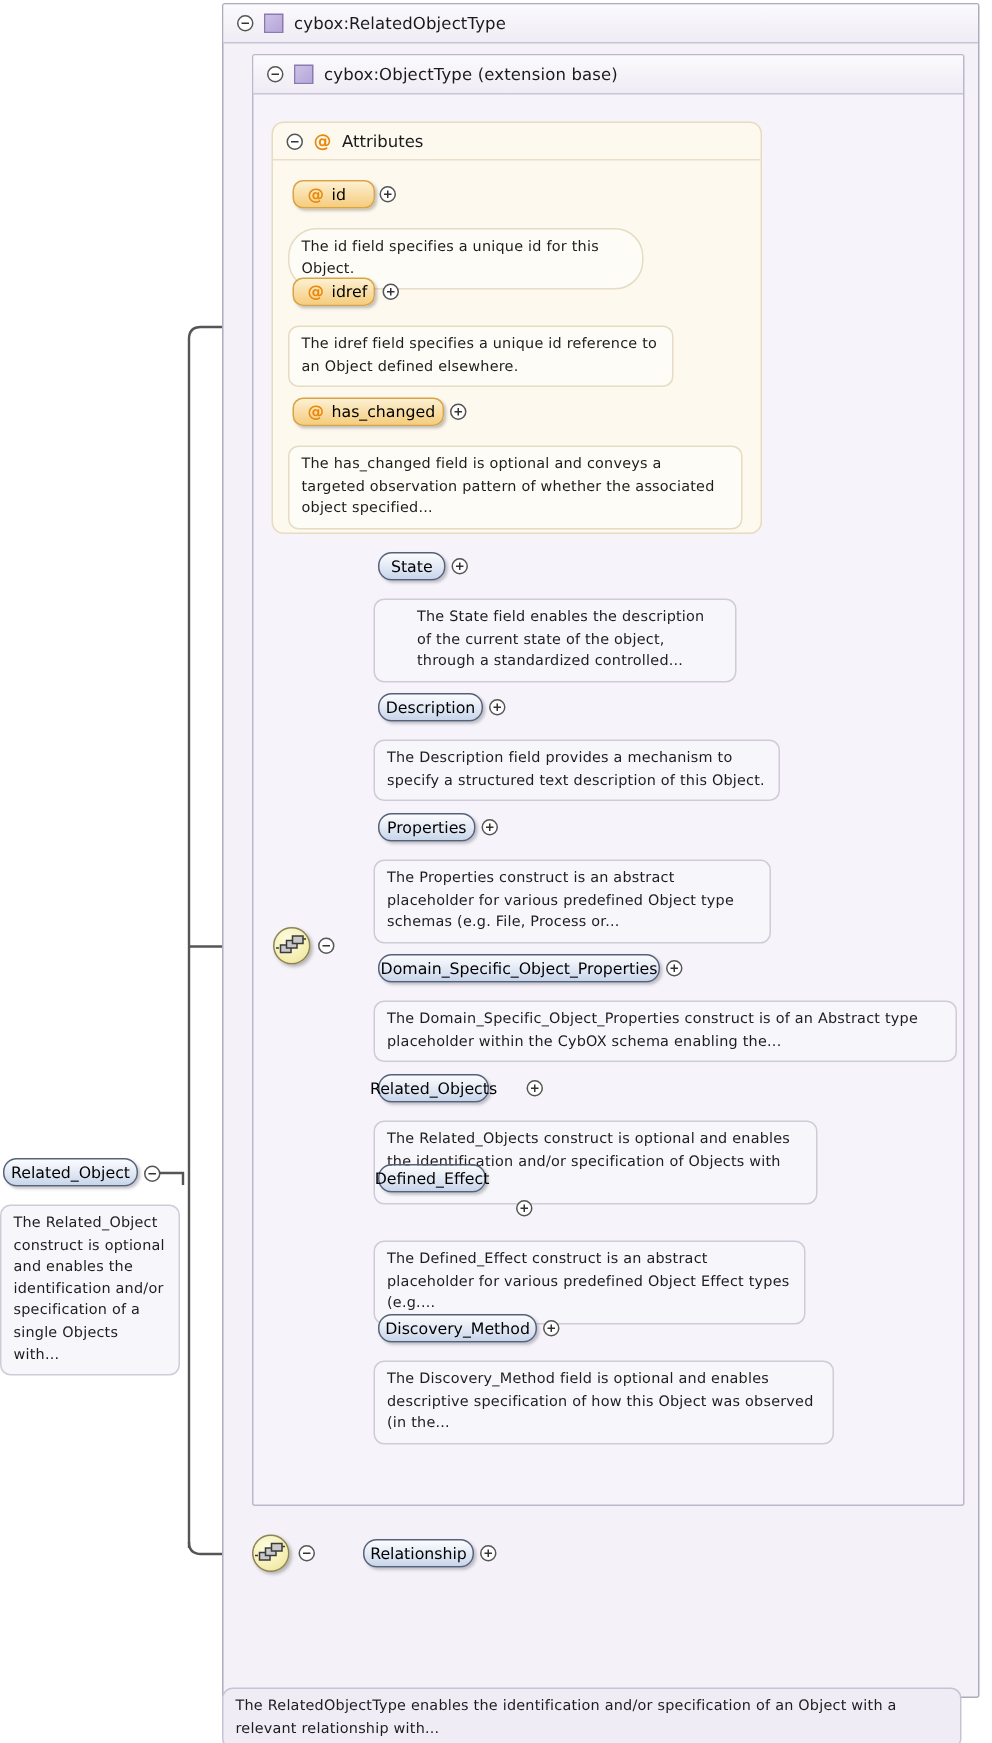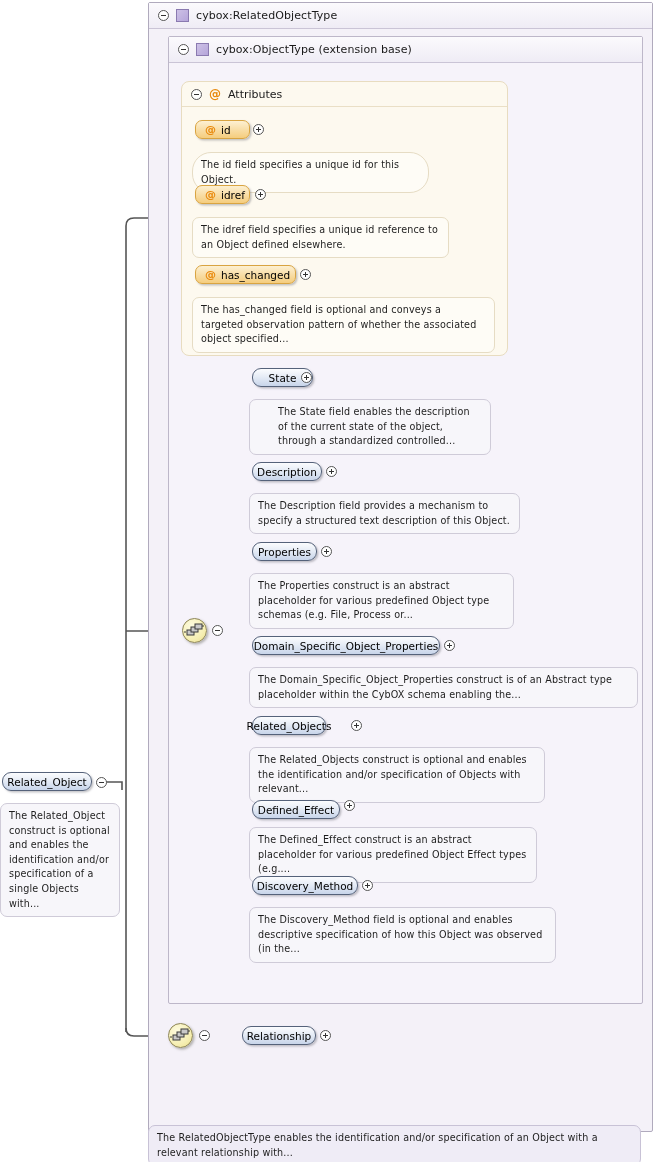--- a/index.html
+++ b/index.html
@@ -247,21 +247,21 @@
     <svg width="23" height="23" viewBox="0 0 23 23">
       <rect x="4" y="11" width="7" height="5" fill="#c9c9c9" stroke="#3a3a3a" stroke-width="1"></rect>
       <rect x="8" y="8" width="7" height="5" fill="#c9c9c9" stroke="#3a3a3a" stroke-width="1"></rect>
       <rect x="12" y="5" width="7" height="5" fill="#c9c9c9" stroke="#3a3a3a" stroke-width="1"></rect>
       <path d="M 3 13 L 1 13" stroke="#3a3a3a" stroke-width="1"></path>
       <path d="M 19 7 L 21 7" stroke="#3a3a3a" stroke-width="1"></path>
     </svg>
   </div>
   <span class="toggle abs" style="left:212px; top:625px;"></span>
 
-  <div class="node" style="left:252px; top:368px; width:61px;">
+  <div class="node" style="left:252px; top:368px; width:45px;">
     <span>State</span>
   </div>
   <span class="toggle plus abs" style="left:301px; top:372px;"></span>
   <div class="doc" style="left:249px; top:399px; width:242px;padding-left:28px;">
     <span>The State field enables the description of the current state of the object, through a standardized controlled...</span>
   </div>
 
   <div class="node" style="left:252px; top:462px; width:70px;">
     <span>Description</span>
   </div>
@@ -287,21 +287,21 @@
   </div>
 
   <div class="node" style="left:252px; top:716px; width:74px;">
     <span>Related_Objects</span>
   </div>
   <span class="toggle plus abs" style="left:351px; top:720px;"></span>
   <div class="doc" style="left:249px; top:747px; width:296px;">
     <span>The Related_Objects construct is optional and enables the identification and/or specification of Objects with relevant...</span>
   </div>
 
-  <div class="node" style="left:252px; top:800px; width:88px;">
+  <div class="node" style="left:252px; top:776px; width:72px;">
     <span>Defined_Effect</span>
   </div>
   <span class="toggle plus abs" style="left:344px; top:800px;"></span>
   <div class="doc" style="left:249px; top:827px; width:288px;">
     <span>The Defined_Effect construct is an abstract placeholder for various predefined Object Effect types (e.g....</span>
   </div>
 
   <div class="node" style="left:252px; top:876px; width:106px;">
     <span>Discovery_Method</span>
   </div>

